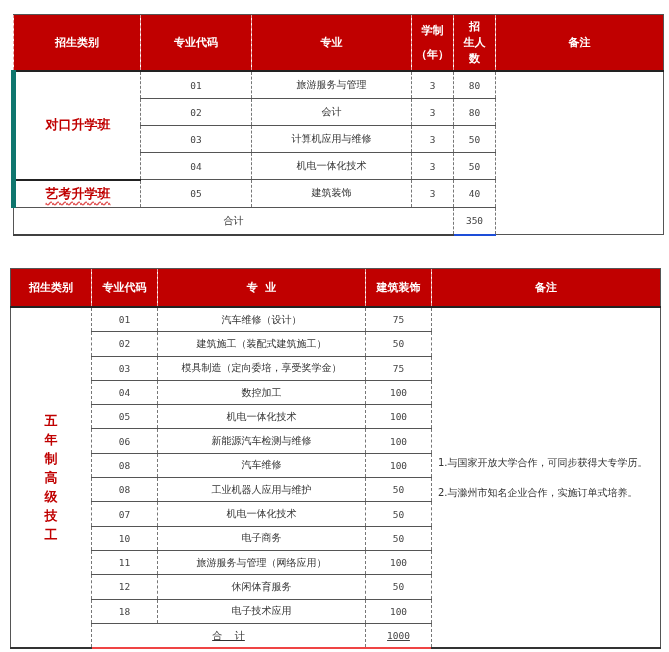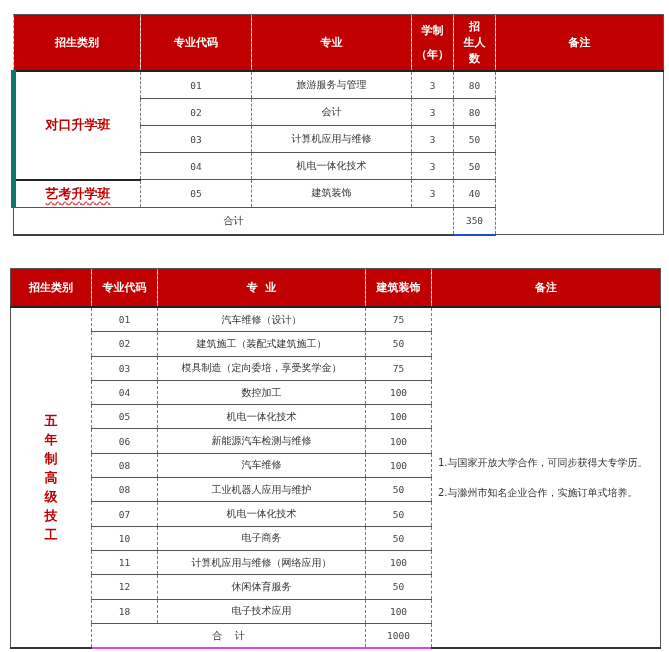--- a/index.html
+++ b/index.html
@@ -19,21 +19,21 @@
 
   #t1 { left: 11px; top: 14px; width: 650px; }
   #t1 thead th { height: 55px; }
   #t1 tbody td { height: 26px; }
   #t1 .th-count { line-height: 16px; white-space: normal; }
   #t1 .th-years { line-height: 24px; white-space: normal; }
 
   #t2 { left: 10px; top: 268px; width: 650px; }
   #t2 thead th { height: 37px; }
   #t2 tbody td { height: 23.3px; }
-  #t2 tbody tr:last-child td { border-bottom: 2px solid #d946ef; }
+  #t2 tbody tr:last-child td { border-bottom: 2px solid #ef4444; text-decoration: underline; }
 </style>
 </head>
 <body>
 
 <table id="t1">
   <colgroup>
     <col style="width:127px">
       <col style="width:111px">
       <col style="width:160px">
     <col style="width:42px">
@@ -161,21 +161,21 @@
       <td>机电一体化技术</td>
       <td class="num">50</td>
     </tr>
     <tr>
       <td class="num">10</td>
       <td>电子商务</td>
       <td class="num">50</td>
     </tr>
     <tr>
       <td class="num">11</td>
-      <td>计算机应用与维修（网络应用）</td>
+      <td>旅游服务与管理（网络应用）</td>
       <td class="num">100</td>
     </tr>
     <tr>
       <td class="num">12</td>
       <td>休闲体育服务</td>
       <td class="num">50</td>
     </tr>
     <tr>
       <td class="num">18</td>
       <td>电子技术应用</td>

